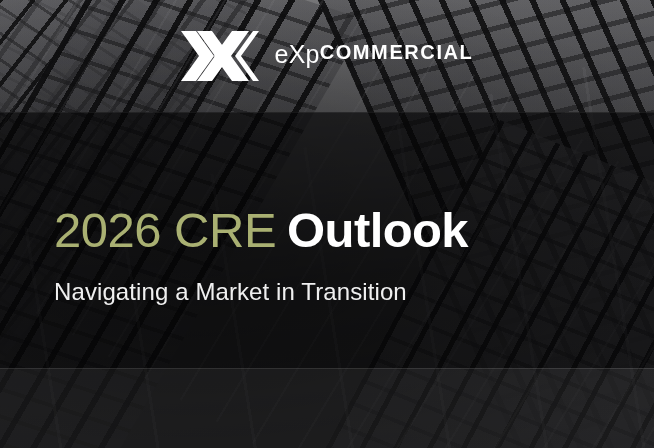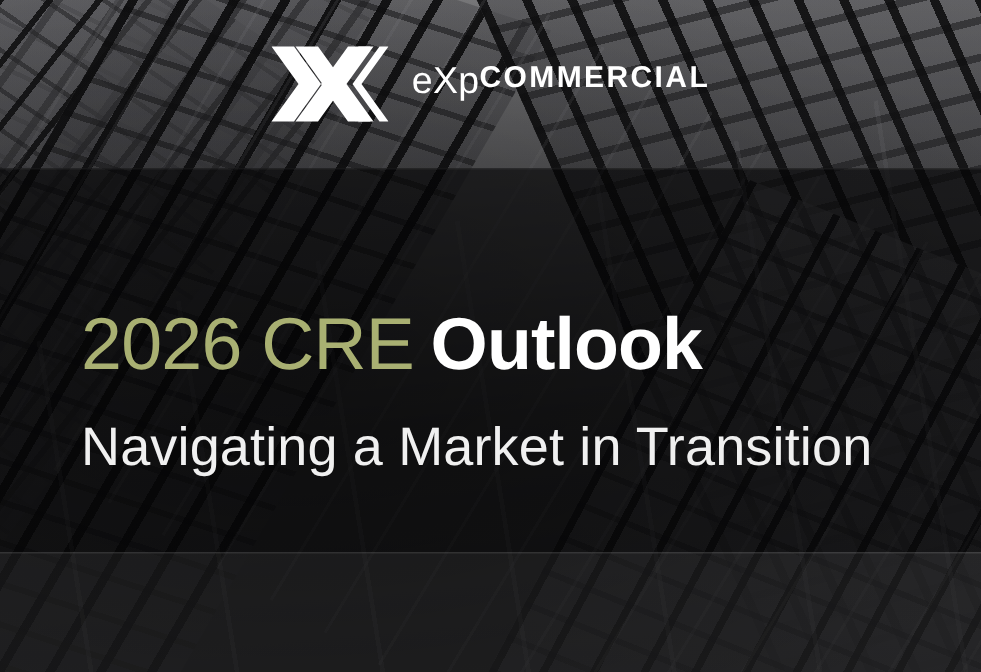--- a/index.html
+++ b/index.html
@@ -325,21 +325,21 @@
     letter-spacing: -0.6px;
     margin-left: 11px;
   }
 
   .subtitle {
     position: absolute;
     top: 252px;
     left: 0;
     white-space: nowrap;
     color: #f0f0f0;
-    font-size: 36px;
+    font-size: 24px;
     font-weight: 300;
     letter-spacing: 0.1px;
     line-height: 1;
   }
 
   .date {
     position: absolute;
     top: 390px;
     left: 0;
     white-space: nowrap;

